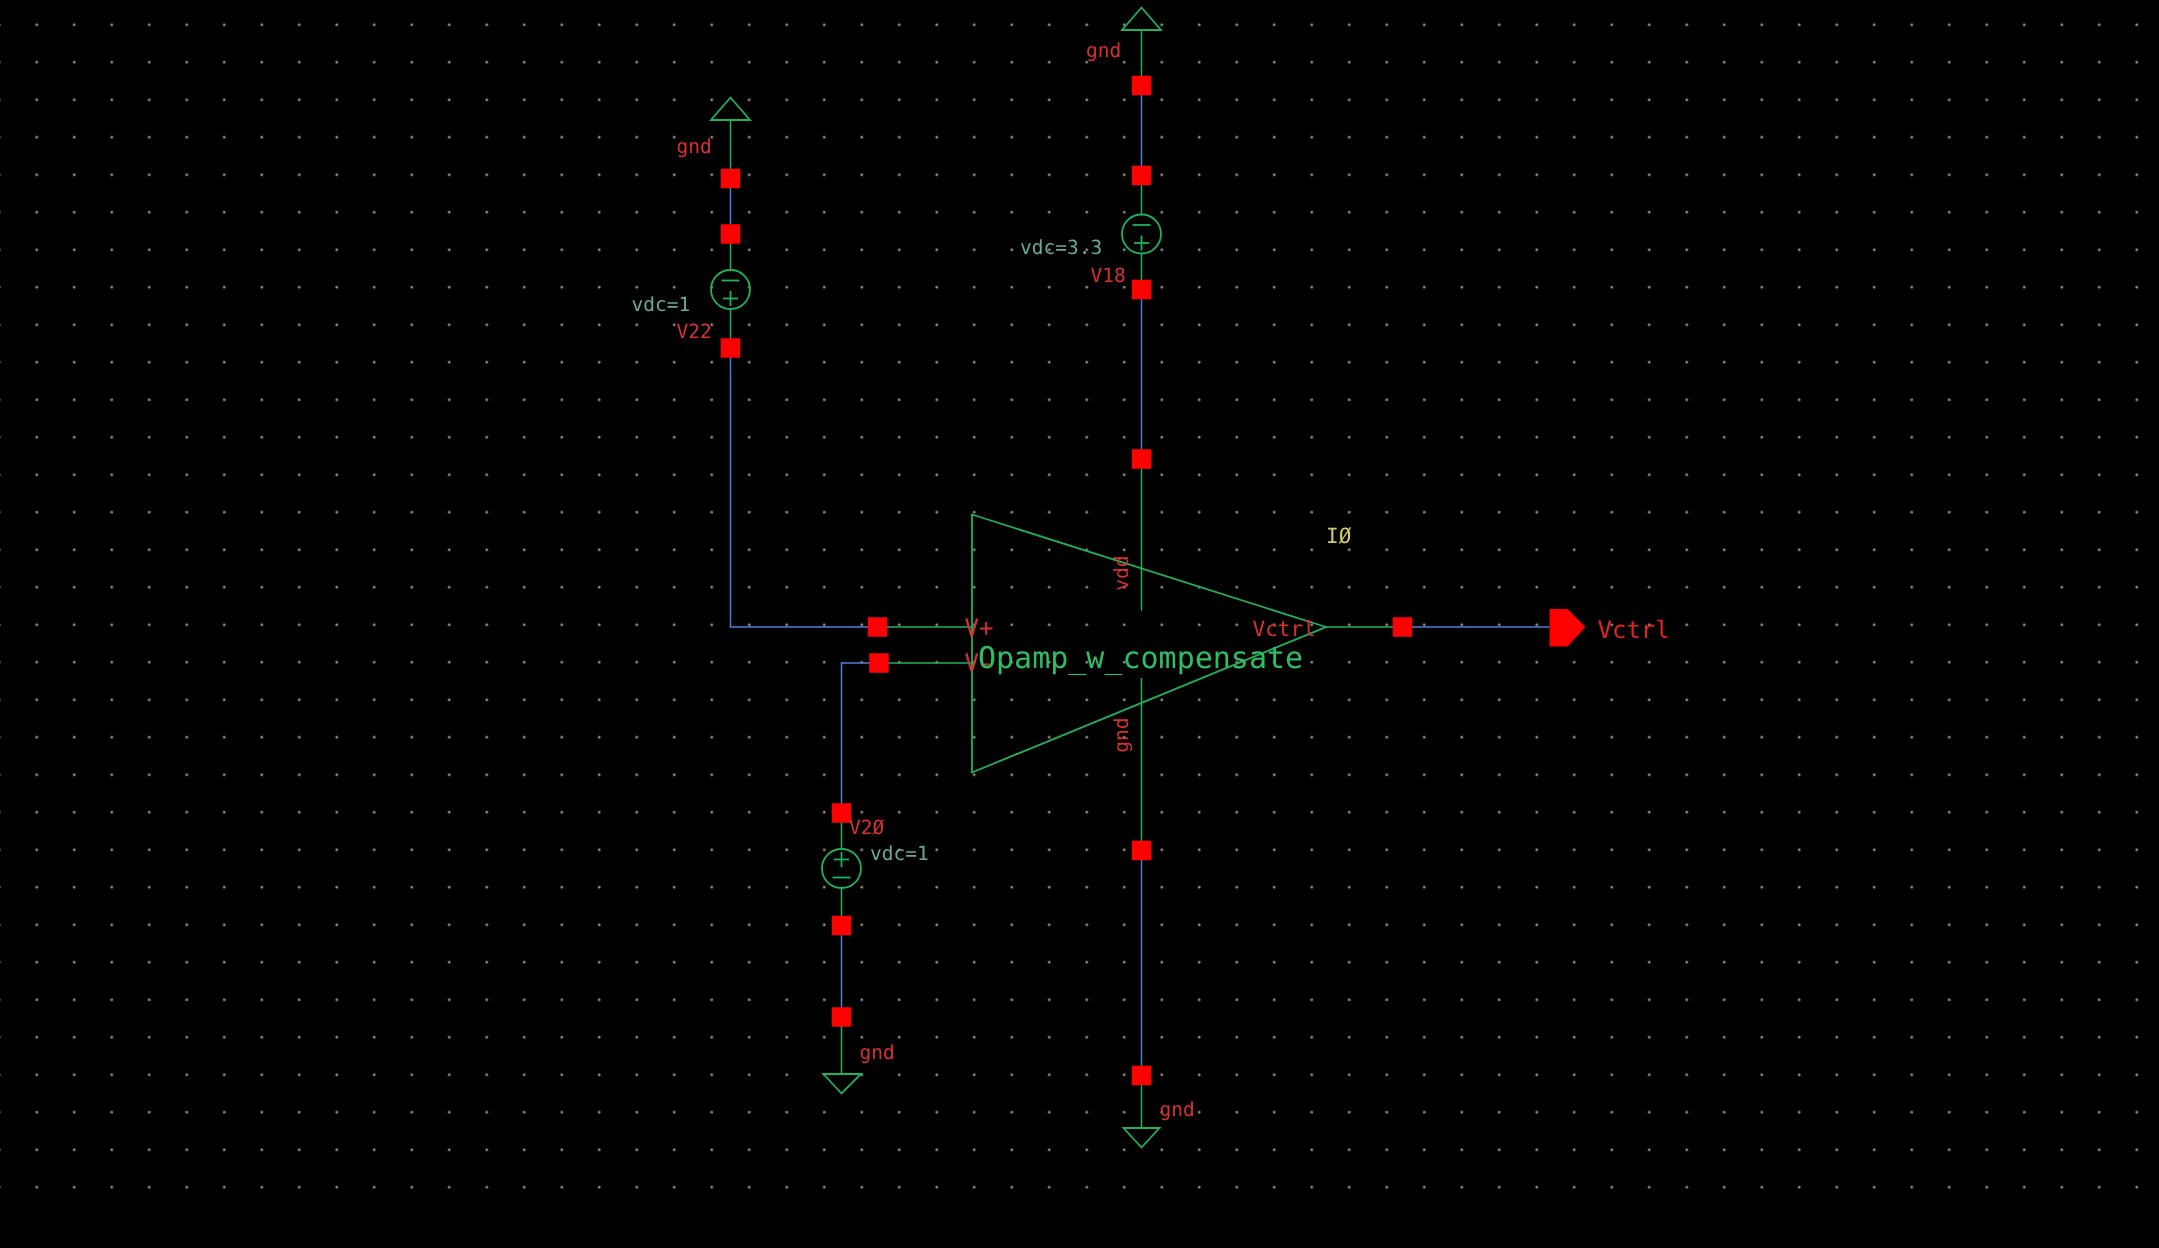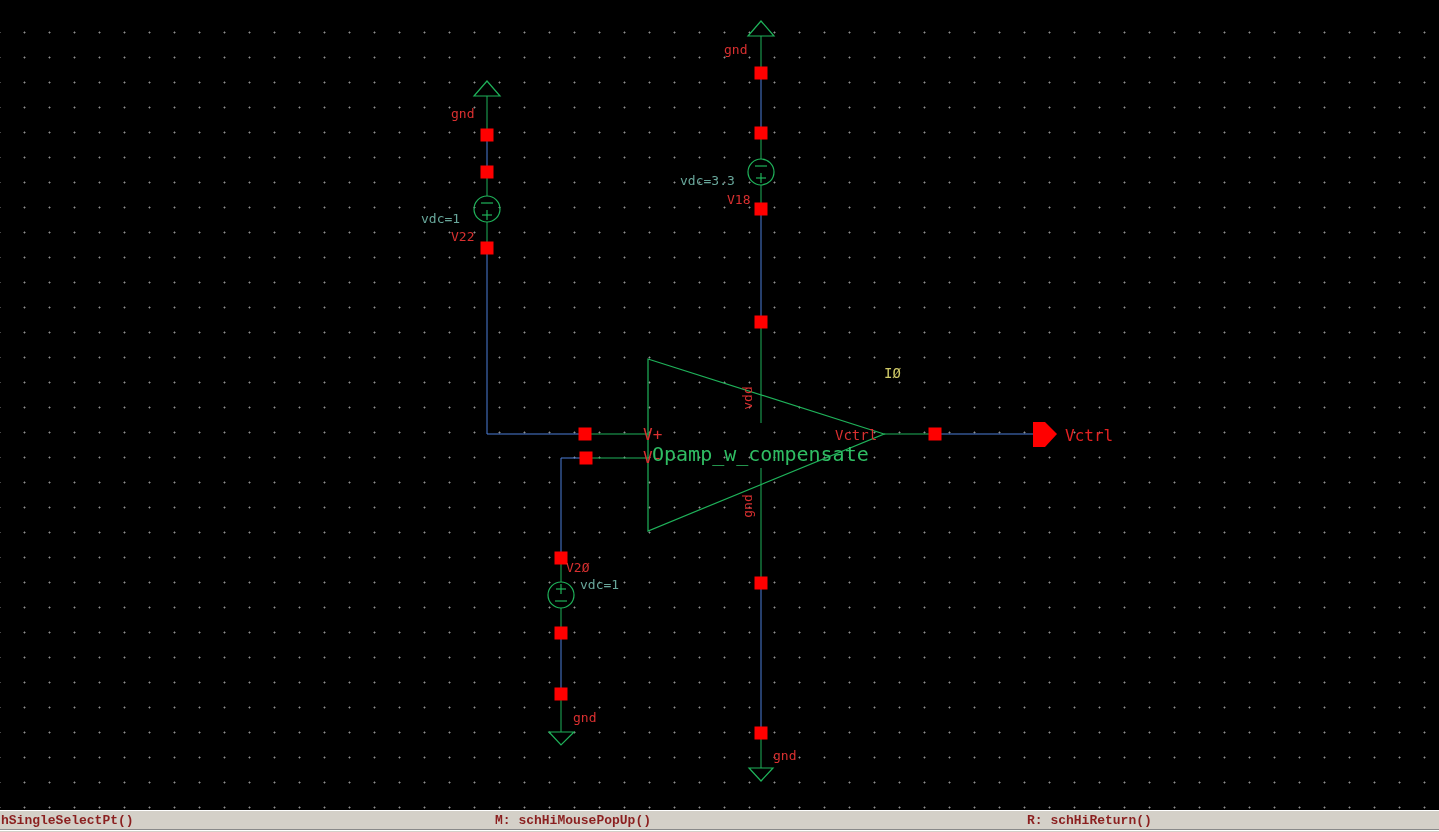--- a/index.html
+++ b/index.html
@@ -6,21 +6,20 @@
   #app{
     position:relative;width:1439px;height:832px;overflow:hidden;
     font-family:"DejaVu Sans Mono",monospace;
   }
   #canvas{
     position:absolute;left:0;top:0;width:1439px;height:810px;
     background-color:#000;
     background-image:radial-gradient(circle,#8f8f8f 0.9px,transparent 1.1px);
     background-size:25px 25px;
     background-position:12px 4px;
-    margin-top:16px;
   }
   #schem-svg{position:absolute;left:0;top:0;}
   #schem-svg text{font-family:"DejaVu Sans Mono",monospace;}
   .wire-b{stroke:#4d7fd9;stroke-width:1;fill:none;}
   .wire-g{stroke:#1fb25a;stroke-width:1;fill:none;}
   .sym{stroke:#1fb25a;stroke-width:1.2;fill:none;}
   .sq{fill:#ff0000;stroke:none;}
   .lbl-r{fill:#d93030;font-size:13px;}
   .lbl-t{fill:#68a79b;font-size:13px;}
   .lbl-y{fill:#d0ca68;font-size:14px;}
@@ -124,19 +123,13 @@
       <text class="lbl-y" x="884" y="362">IØ</text>
 
       <line class="wire-g" x1="884" y1="418" x2="935" y2="418"></line>
       <line class="wire-b" x1="935" y1="418" x2="1033" y2="418"></line>
       <rect class="sq" x="928.5" y="411.5" width="13" height="13"></rect>
       <polygon class="sq" points="1033,406 1045,406 1057,418 1045,431 1033,431"></polygon>
       <text class="port-lbl" x="1065" y="425">Vctrl</text>
     </svg>
   </div>
 
-  <div id="statusbar">
-    <span class="status-text" style="left:1px;">hSingleSelectPt()</span>
-    <span class="status-text" style="left:495px;">M: schHiMousePopUp()</span>
-    <span class="status-text" style="left:1027px;">R: schHiReturn()</span>
-    <div class="groove"></div>
-  </div>
 </div>
 
 </body></html>

